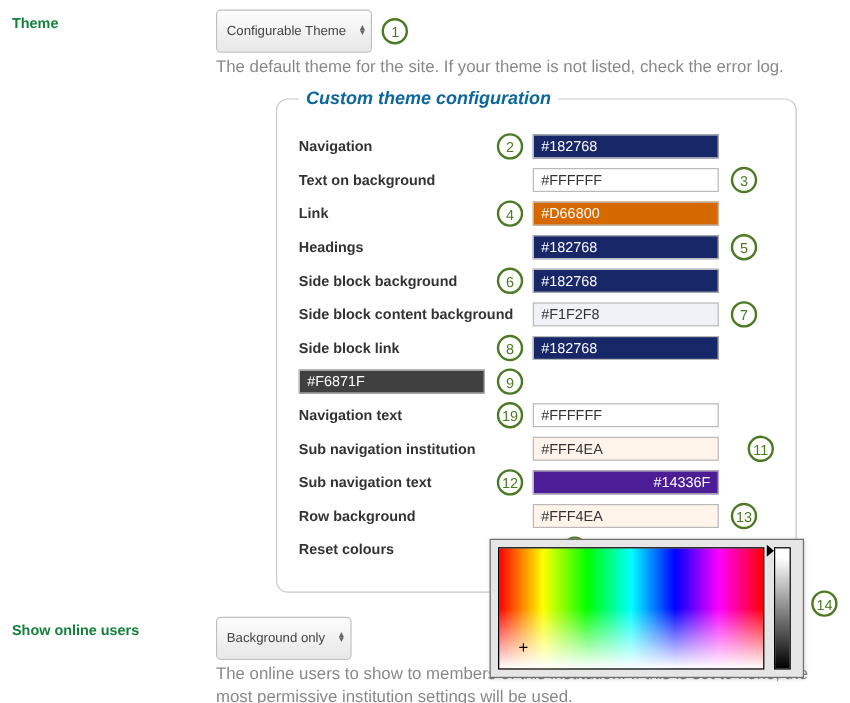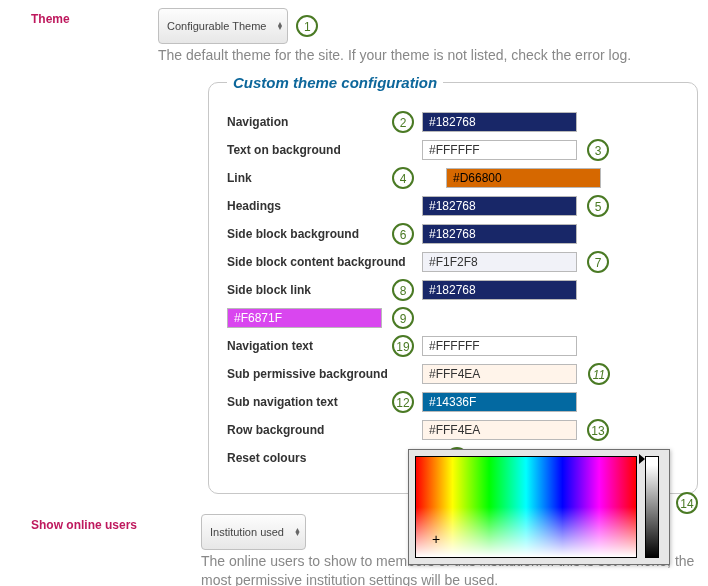--- a/index.html
+++ b/index.html
@@ -13,24 +13,23 @@
     background: #fff;
   }
   .row {
     display: flex;
     align-items: flex-start;
     margin-bottom: 4px;
   }
   .row-label {
     width: 170px;
     font-weight: bold;
-    color: #be185d;
+    color: #15803d;
     padding-top: 4px;
     font-size: 12px;
-    margin-left: 21px;
   }
   .row-body {
     flex: 1;
   }
   .help-text {
     color: #888;
     font-size: 14px;
     margin-top: 2px;
     line-height: 1.4;
   }
@@ -52,21 +51,21 @@
     flex-direction: column;
     line-height: 4px;
     color: #666;
     font-size: 7px;
   }
   fieldset.custom {
     border: 1px solid #c7c7c7;
     border-radius: 10px;
     margin: 8px 0 14px 50px;
     padding: 14px 18px 18px 18px;
-    width: 490px;
+    width: 430px;
     position: relative;
   }
   fieldset.custom legend {
     color: #0d679b;
     font-style: italic;
     font-weight: bold;
     font-size: 15px;
     padding: 0 6px;
   }
   .field-row {
@@ -197,21 +196,21 @@
             <div class="colorbox" style="background: rgb(24, 39, 104); color: rgb(255, 255, 255);">#182768</div>
           </div>
           <div class="field-row">
             <div class="field-label">Text on background</div>
             <div class="colorbox" style="background: rgb(255, 255, 255); color: rgb(51, 51, 51);">#FFFFFF</div>
             <div class="circ" style="position: static; margin-left: 10px;">3</div>
           </div>
           <div class="field-row">
             <div class="field-label">Link</div>
             <div class="circ" style="position: static; margin-right: 8px; margin-left: -30px;">4</div>
-            <div class="colorbox" style="background: rgb(214, 104, 0); color: #000000; margin-left: 24px;">#D66800</div>
+            <div class="colorbox" style="background: rgb(214, 104, 0); color: #ffffff;">#D66800</div>
           </div>
           <div class="field-row">
             <div class="field-label">Headings</div>
             <div class="colorbox" style="background: rgb(24, 39, 104); color: rgb(255, 255, 255);">#182768</div>
             <div class="circ" style="position: static; margin-left: 10px;">5</div>
           </div>
           <div class="field-row">
             <div class="field-label">Side block background</div>
             <div class="circ" style="position: static; margin-right: 8px; margin-left: -30px;">6</div>
             <div class="colorbox" style="background: rgb(24, 39, 104); color: rgb(255, 255, 255);">#182768</div>
@@ -220,58 +219,58 @@
             <div class="field-label">Side block content background</div>
             <div class="colorbox" style="background: rgb(241, 242, 248); color: rgb(51, 51, 51);">#F1F2F8</div>
             <div class="circ" style="position: static; margin-left: 10px;">7</div>
           </div>
           <div class="field-row">
             <div class="field-label">Side block link</div>
             <div class="circ" style="position: static; margin-right: 8px; margin-left: -30px;">8</div>
             <div class="colorbox" style="background: rgb(24, 39, 104); color: rgb(255, 255, 255);">#182768</div>
           </div>
           <div class="field-row">
-            <div class="colorbox" style="background: #d946ef; color: rgb(255, 255, 255);">#F6871F</div>
+            <div class="colorbox" style="background: #404040; color: rgb(255, 255, 255);">#F6871F</div>
             <div class="circ" style="position: static; margin-left: 10px;">9</div>
           </div>
           <div class="field-row">
             <div class="field-label">Navigation text</div>
             <div class="circ" style="position: static; margin-right: 8px; margin-left: -30px;">19</div>
             <div class="colorbox" style="background: rgb(255, 255, 255); color: rgb(51, 51, 51);">#FFFFFF</div>
           </div>
           <div class="field-row">
-            <div class="field-label">Sub permissive background</div>
+            <div class="field-label">Sub navigation institution</div>
             <div class="colorbox" style="background: rgb(255, 244, 234); color: rgb(51, 51, 51);">#FFF4EA</div>
-            <div class="circ" style="position: static; margin-left: 11px; font-style: italic;">11</div>
+            <div class="circ" style="position: static; margin-left: 24px;">11</div>
           </div>
           <div class="field-row">
             <div class="field-label">Sub navigation text</div>
             <div class="circ" style="position: static; margin-right: 8px; margin-left: -30px;">12</div>
-            <div class="colorbox" style="background: #0369a1; color: rgb(255, 255, 255);">#14336F</div>
+            <div class="colorbox" style="background: #4c1d95; color: rgb(255, 255, 255); text-align: right;">#14336F</div>
           </div>
           <div class="field-row">
             <div class="field-label">Row background</div>
             <div class="colorbox" style="background: rgb(255, 244, 234); color: rgb(51, 51, 51);">#FFF4EA</div>
             <div class="circ" style="position: static; margin-left: 10px;">13</div>
           </div>
         </div>
       <div class="field-row">
         <div class="field-label">Reset colours</div>
         <span class="checkbox"></span>
         <div class="circ" style="position:static; margin-left:10px;">15</div>
       </div>
     </fieldset>
   </div>
 </div>
 
 <div class="row" style="margin-top:6px;">
   <div class="row-label">Show online users</div>
   <div class="row-body">
     <div class="select-like">
-      <span>Institution used</span>
+      <span>Background only</span>
       <span class="updown">
         <span>▲</span>
           <span>▼</span>
       </span>
     </div>
     <div class="help-text">The online users to show to members of this institution. If this is set to none, the most permissive institution settings will be used.</div>
   </div>
 </div>
 
 <div class="picker">

